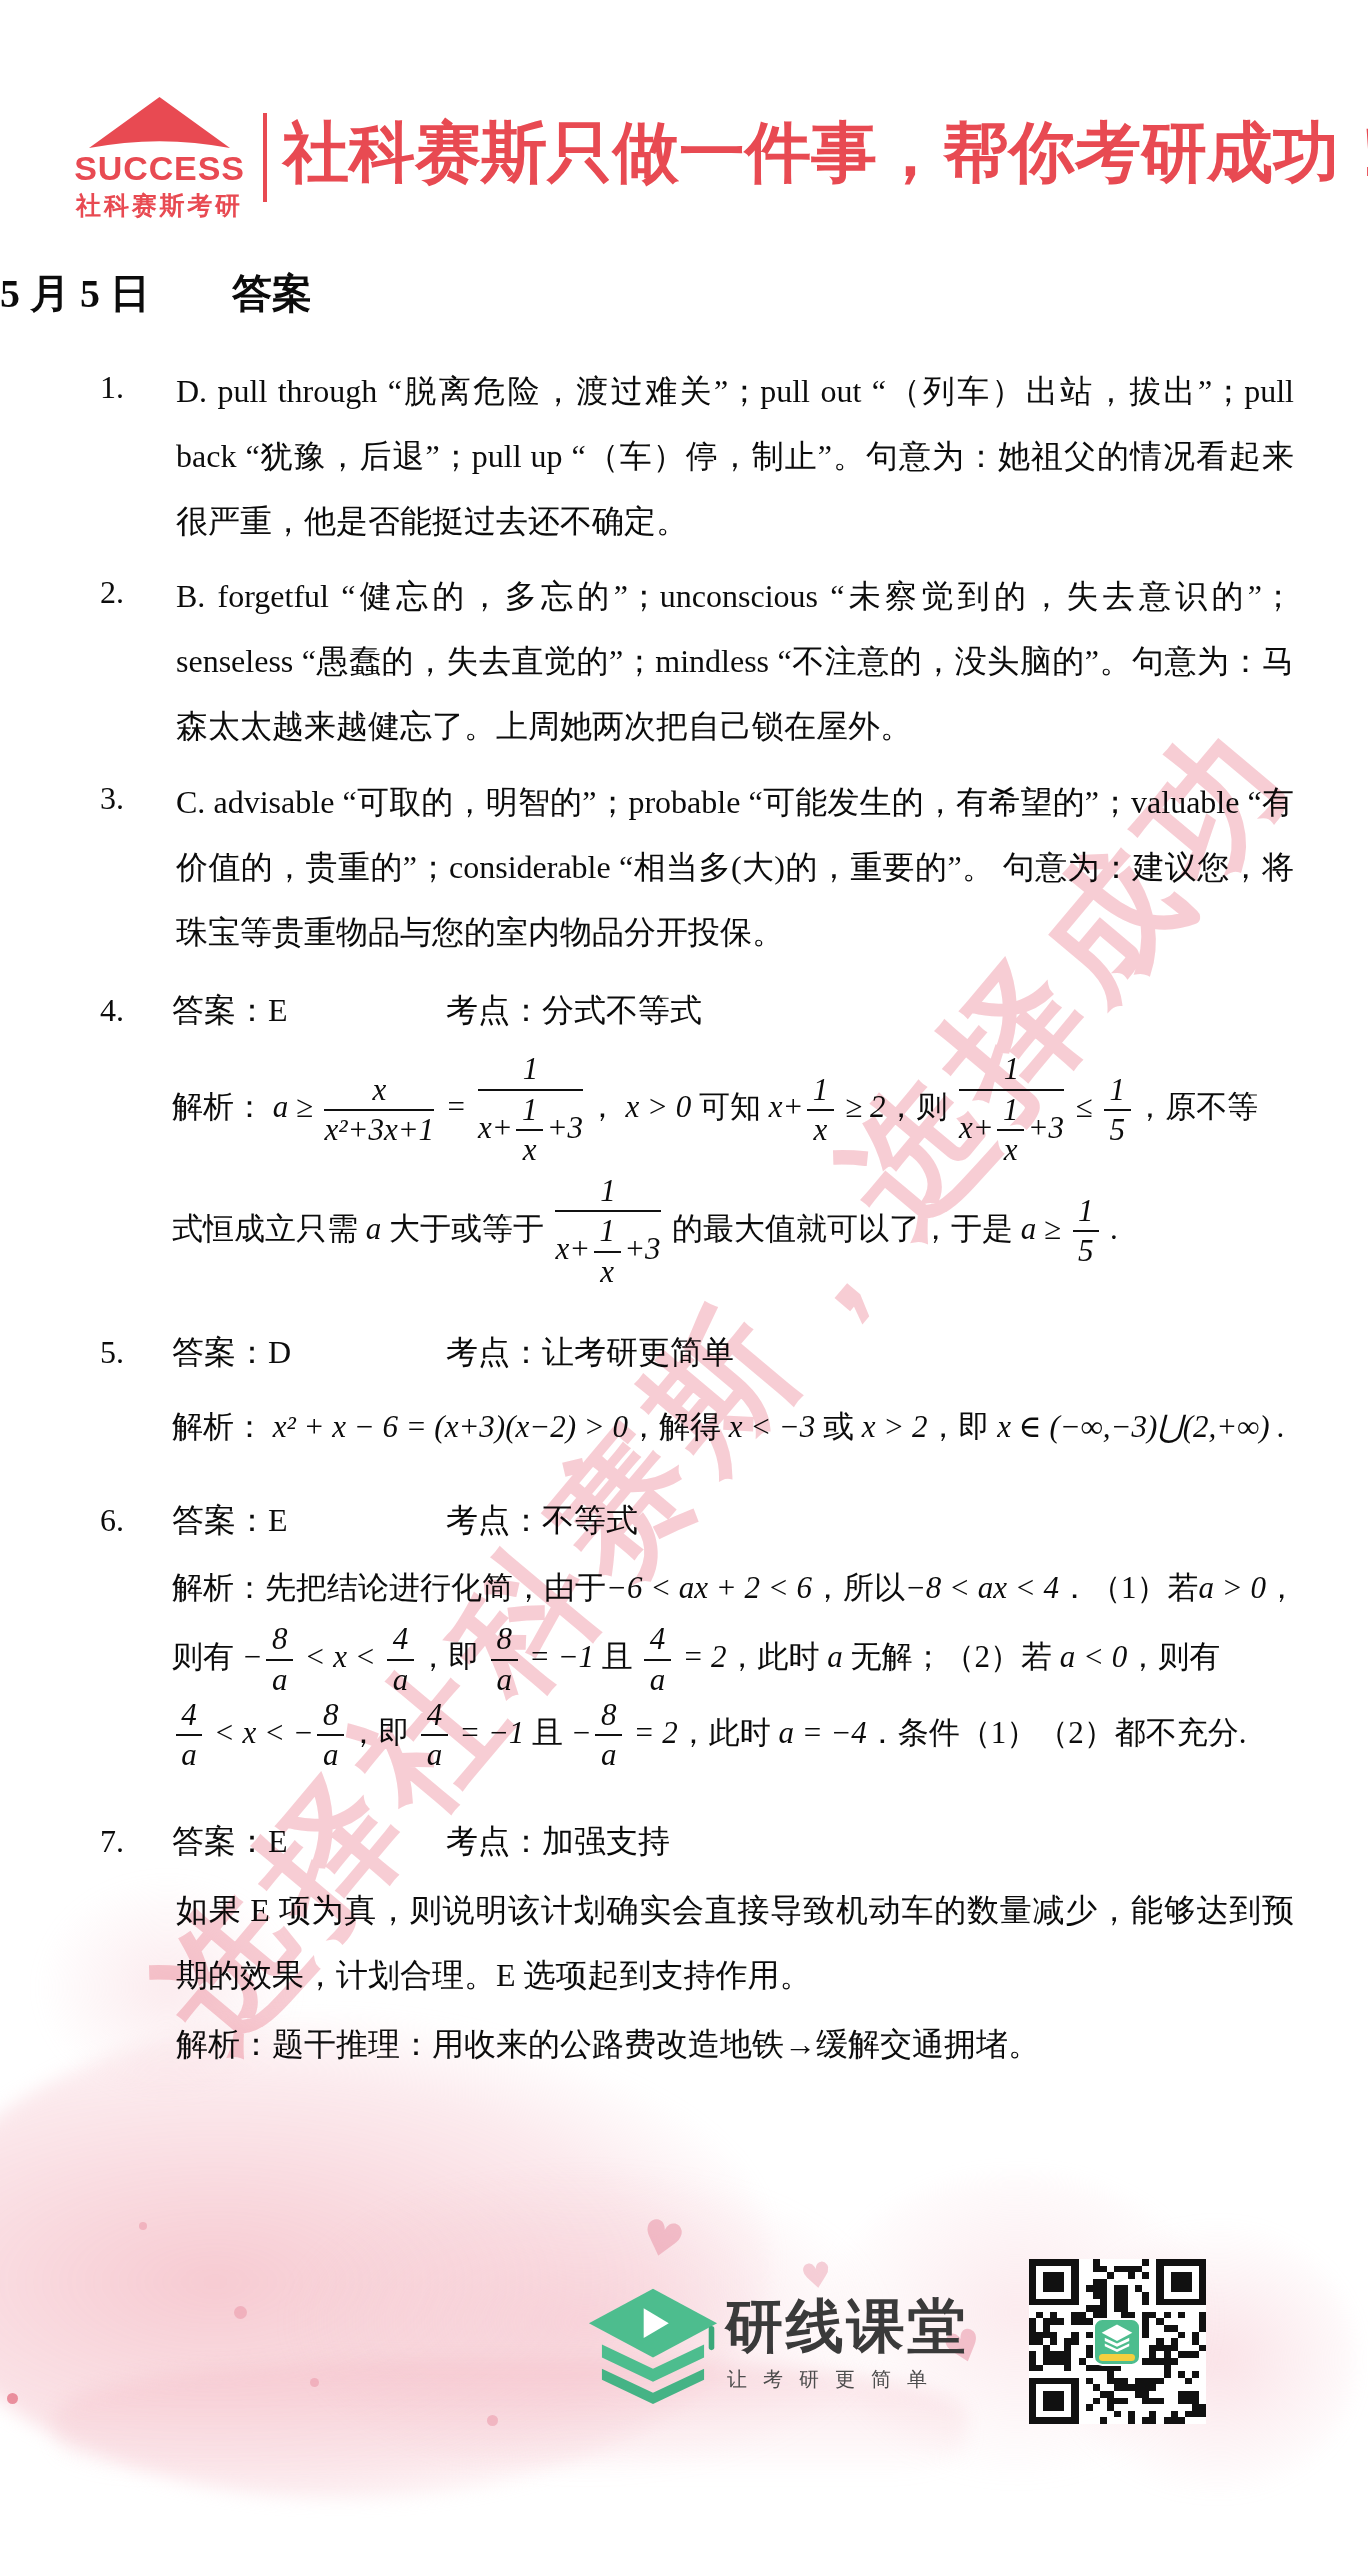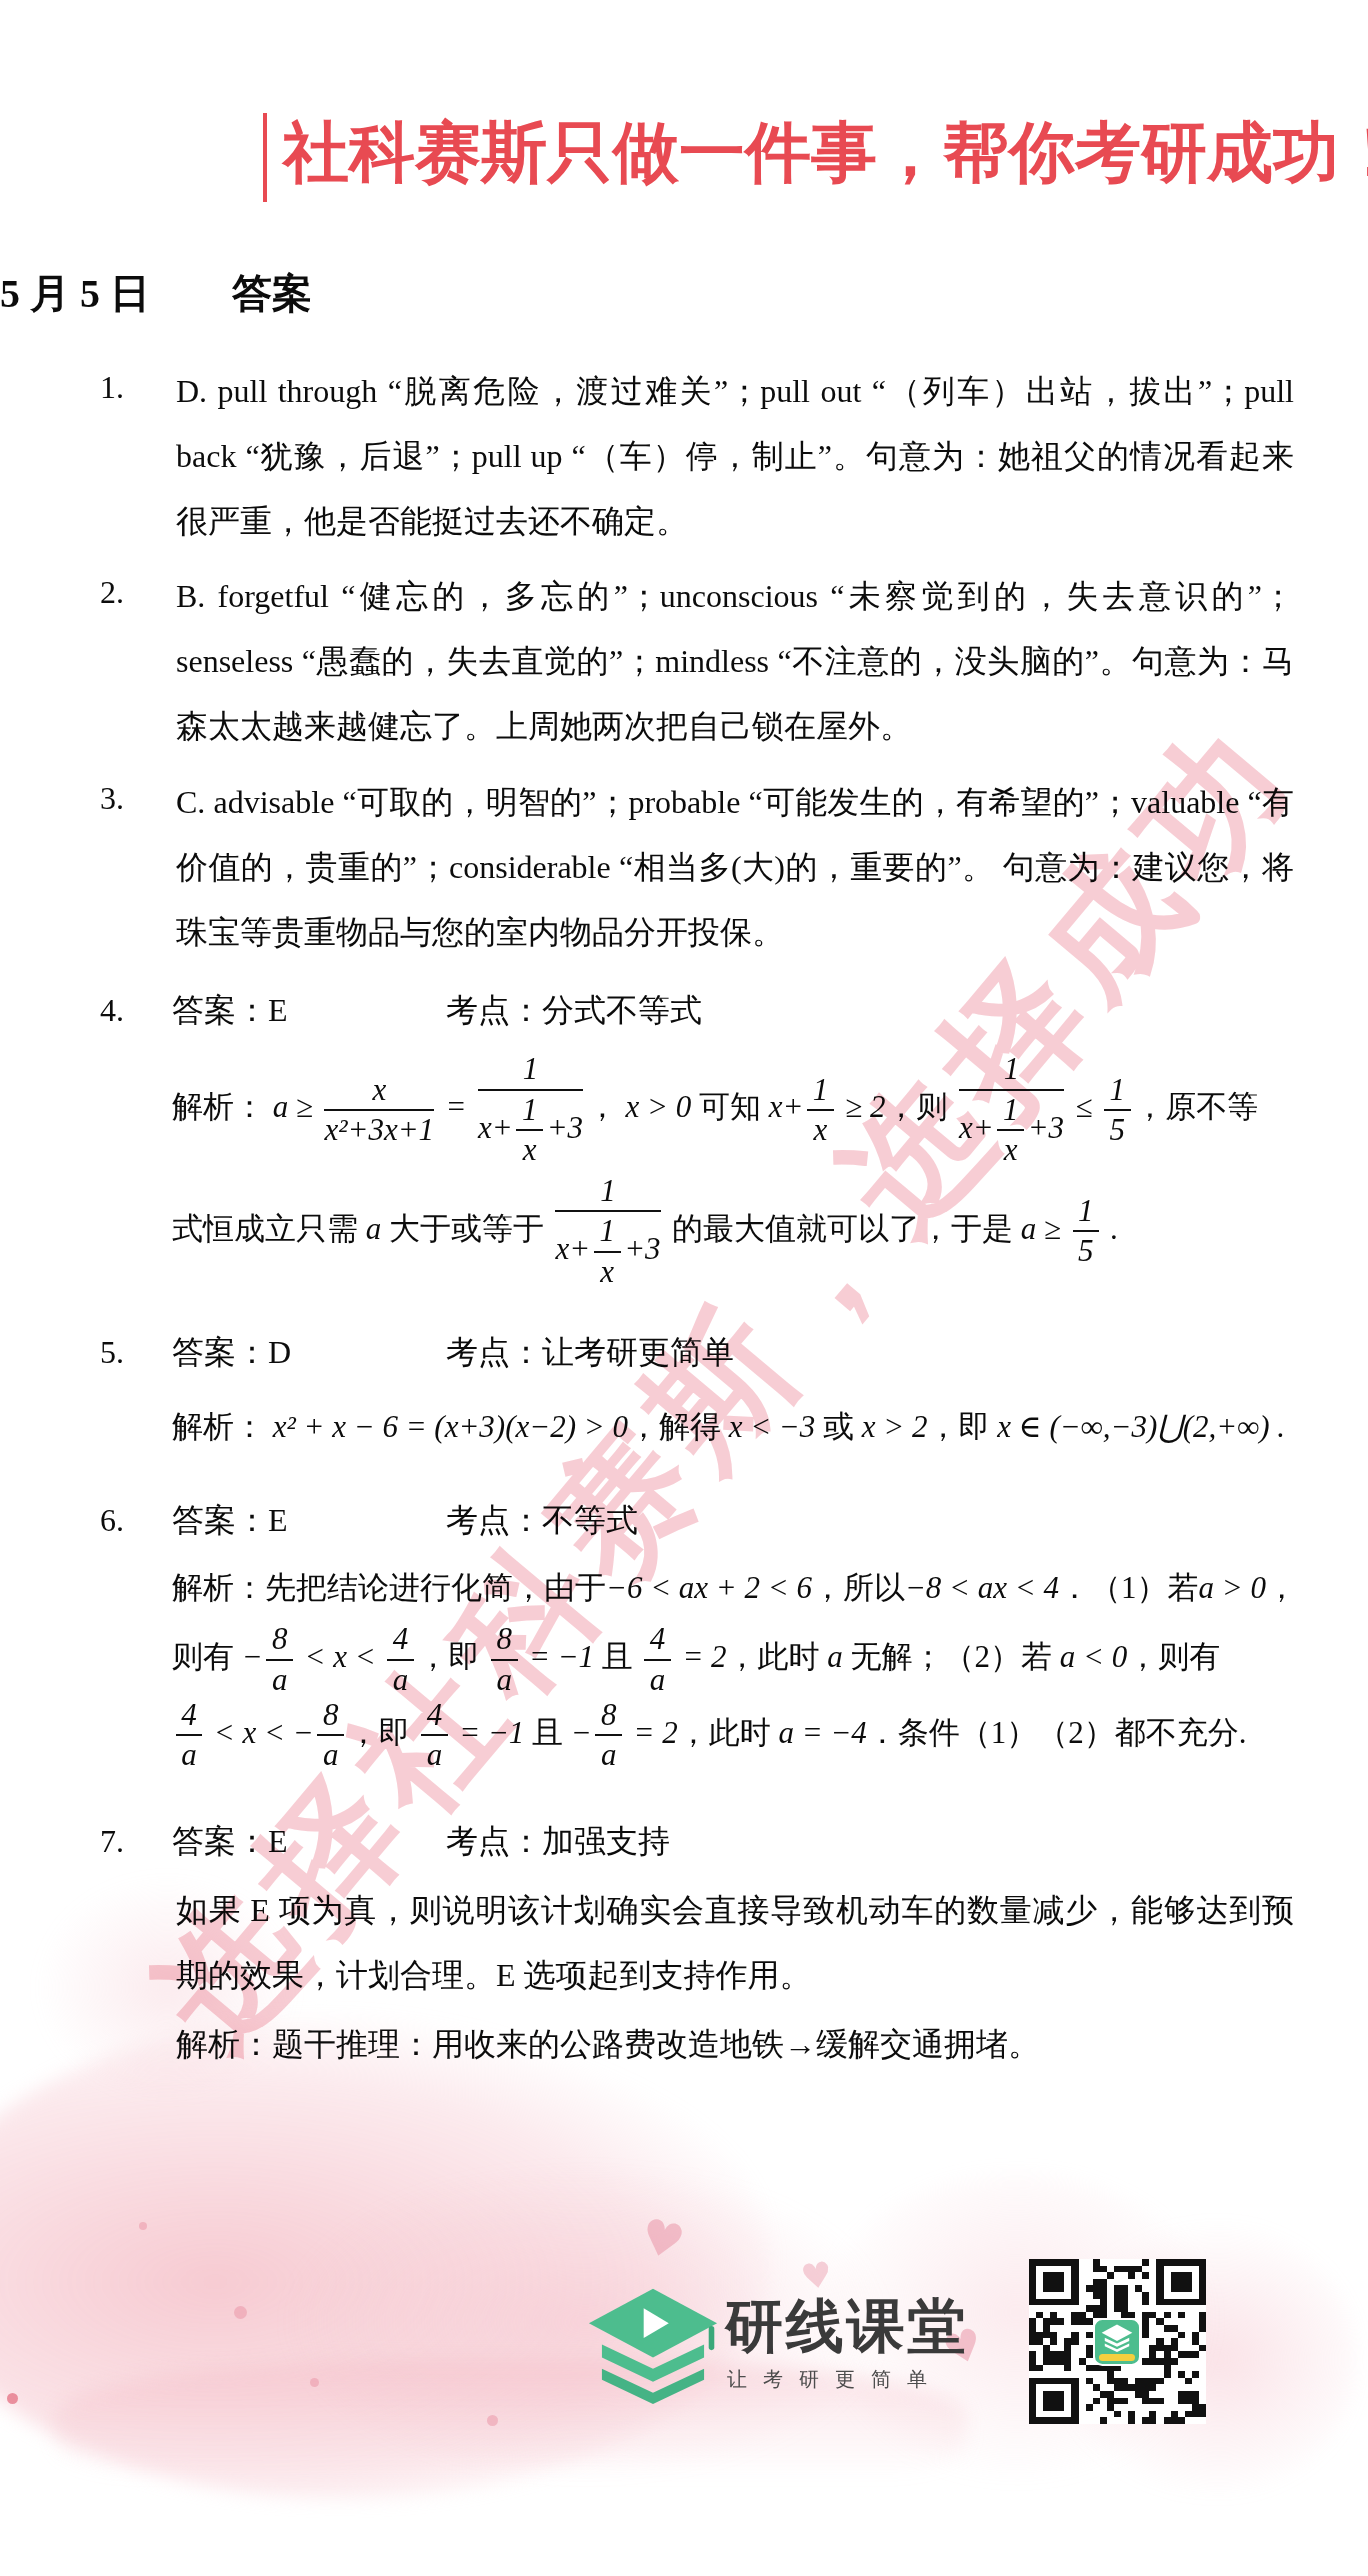--- a/index.html
+++ b/index.html
@@ -101,20 +101,27 @@
   <div class="heart" style="left:944px;top:2322px;font-size:43px;transform:rotate(-18deg);">♥</div>
   <div class="dot" style="left:234px;top:2306px;width:13px;height:13px;"></div>
   <div class="dot" style="left:310px;top:2378px;width:9.3px;height:9.3px;"></div>
   <div class="dot" style="left:487px;top:2415px;width:11px;height:11px;"></div>
   <div class="dot" style="left:139px;top:2222px;width:8.4px;height:8.4px;"></div>
   <div class="dot" style="left:7.4px;top:2393px;width:11px;height:11px;background:rgba(225,95,115,.65);"></div>
 
   <div class="watermark">选择社科赛斯，选择成功</div>
 
   <div class="header">
+    <div class="logo">
+      <svg width="141" height="54" viewBox="0 0 152 58">
+        <path d="M76 0 L152 55 Q76 40 0 55 Z" fill="#e84a52"></path>
+      </svg>
+      <div class="logo-word">SUCCESS</div>
+      <div class="logo-sub">社科赛斯考研</div>
+    </div>
     <div class="hdr-divider"></div>
     <div class="slogan">社科赛斯只做一件事，帮你考研成功！</div>
   </div>
 
   <div class="title">
     <span>5 月 5 日</span><span class="gap"></span><span>答案</span>
   </div>
 
   <div class="item" style="top:355px;">
     <div class="no">1.</div>

